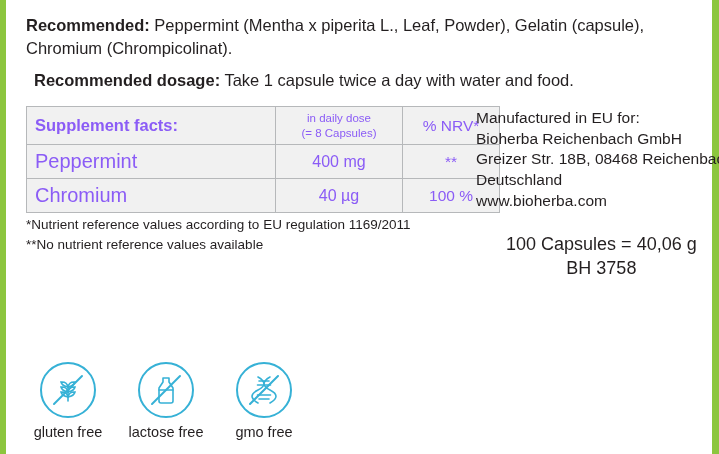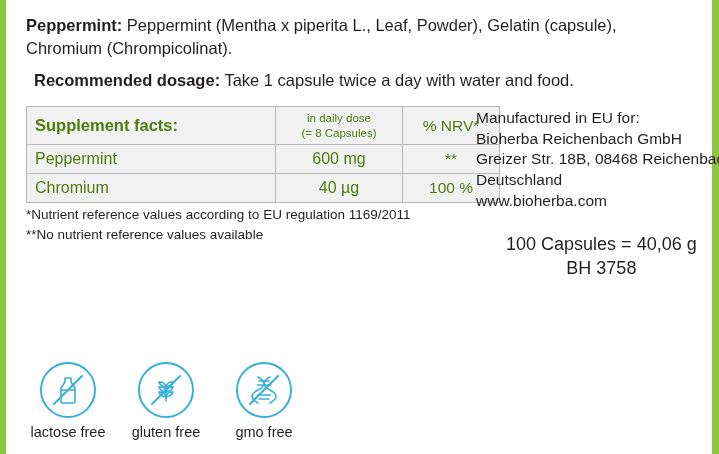--- a/index.html
+++ b/index.html
@@ -81,41 +81,41 @@
     table-layout: fixed;
   }
   table.facts td, table.facts th {
     border: 1px solid #b6b8ba;
     padding: 5px 8px;
     font-size: 15.5px;
     vertical-align: middle;
     background: #f1f1f1;
     font-weight: normal;
     text-align: center;
-    color: #4d7c0f;
+    color: #8b5cf6;
   }
   table.facts tr.head th.c1 {
     text-align: left;
     font-weight: bold;
     font-size: 16.5px;
     width: 232px;
   }
   table.facts tr.head th.c2 {
     width: 118px;
     font-size: 11.5px;
     line-height: 1.25;
     padding: 4px 4px;
   }
   table.facts tr.head th.c3 {
     width: 80px;
     font-size: 15.5px;
   }
   table.facts td.c1 {
     text-align: left;
-    font-size: 16px;
+    font-size: 20px;
   }
   table.facts td.c2 {
     font-size: 16px;
   }
   table.facts td.c3 {
     font-size: 15.5px;
   }
   .footnotes {
     margin-top: 2px;
     font-size: 13.5px;
@@ -198,40 +198,40 @@
 </style>
 </head>
 <body>
 
 <div class="label">
   <div class="edge-left"></div>
   <div class="edge-right"></div>
 
   <div class="content">
 
-    <p class="ingredients"><b>Peppermint:</b><span> Peppermint (Mentha x piperita L., Leaf, Powder), Gelatin (capsule), Chromium (Chrompicolinat).</span></p>
+    <p class="ingredients"><b>Recommended:</b><span> Peppermint (Mentha x piperita L., Leaf, Powder), Gelatin (capsule), Chromium (Chrompicolinat).</span></p>
 
     <p class="dosage"><b>Recommended dosage:</b><span> Take 1 capsule twice a day with water and food.</span></p>
 
     <div class="middle">
 
       <div class="facts-col">
         <table class="facts">
           <tbody>
             <tr class="head">
               <th class="c1">Supplement facts:</th>
               <th class="c2">
                 <span>in daily dose</span><br>
                 <span>(= 8 Capsules)</span>
               </th>
               <th class="c3">% NRV*</th>
             </tr>
             <tr>
               <td class="c1">Peppermint</td>
-              <td class="c2">600 mg</td>
+              <td class="c2">400 mg</td>
               <td class="c3">**</td>
             </tr>
             <tr>
               <td class="c1">Chromium</td>
               <td class="c2">40 µg</td>
               <td class="c3">100 %</td>
             </tr>
           </tbody>
         </table>
 
@@ -251,33 +251,20 @@
         </div>
         <div class="qty">100 Capsules = 40,06 g</div>
         <div class="batch">BH 3758</div>
       </div>
 
     </div>
 
     <div class="bottom">
 
       <div class="icons">
-
-        <div class="icon-item">
-          <div class="icon-circle">
-            <svg width="40" height="40" viewBox="0 0 40 40" aria-hidden="true">
-              <g stroke="#36b1d6" stroke-width="1.6" fill="none" stroke-linecap="round" stroke-linejoin="round">
-                <path d="M17 8 h6 v4 l4 6 v13 a2 2 0 0 1 -2 2 h-10 a2 2 0 0 1 -2 -2 v-13 l4 -6 z"></path>
-                <path d="M13 20 h14"></path>
-                <path d="M6 34 L34 6" stroke-width="2"></path>
-              </g>
-            </svg>
-          </div>
-          <div class="icon-caption">lactose free</div>
-        </div>
 
         <div class="icon-item">
           <div class="icon-circle">
             <svg width="40" height="40" viewBox="0 0 40 40" aria-hidden="true">
               <g stroke="#36b1d6" stroke-width="1.6" fill="none" stroke-linecap="round">
                 <path d="M20 31 L20 16"></path>
                 <path d="M20 17 q-6 -1 -7 -5 q6 -0.5 7 5 z" fill="none"></path>
                 <path d="M20 17 q6 -1 7 -5 q-6 -0.5 -7 5 z" fill="none"></path>
                 <path d="M20 22 q-6 -1 -7 -5 q6 -0.5 7 5 z" fill="none"></path>
                 <path d="M20 22 q6 -1 7 -5 q-6 -0.5 -7 5 z" fill="none"></path>
@@ -286,20 +273,33 @@
                 <path d="M6 34 L34 6" stroke-width="2"></path>
               </g>
             </svg>
           </div>
           <div class="icon-caption">gluten free</div>
         </div>
 
         <div class="icon-item">
           <div class="icon-circle">
             <svg width="40" height="40" viewBox="0 0 40 40" aria-hidden="true">
+              <g stroke="#36b1d6" stroke-width="1.6" fill="none" stroke-linecap="round" stroke-linejoin="round">
+                <path d="M17 8 h6 v4 l4 6 v13 a2 2 0 0 1 -2 2 h-10 a2 2 0 0 1 -2 -2 v-13 l4 -6 z"></path>
+                <path d="M13 20 h14"></path>
+                <path d="M6 34 L34 6" stroke-width="2"></path>
+              </g>
+            </svg>
+          </div>
+          <div class="icon-caption">lactose free</div>
+        </div>
+
+        <div class="icon-item">
+          <div class="icon-circle">
+            <svg width="40" height="40" viewBox="0 0 40 40" aria-hidden="true">
               <g stroke="#36b1d6" stroke-width="1.6" fill="none" stroke-linecap="round">
                 <path d="M14 7 q12 7 0 13 q-12 6 0 13"></path>
                 <path d="M26 7 q-12 7 0 13 q12 6 0 13"></path>
                 <path d="M15 11 h10"></path>
                 <path d="M13.5 15 h13"></path>
                 <path d="M13.5 25 h13"></path>
                 <path d="M15 29 h10"></path>
                 <path d="M6 34 L34 6" stroke-width="2"></path>
               </g>
             </svg>

